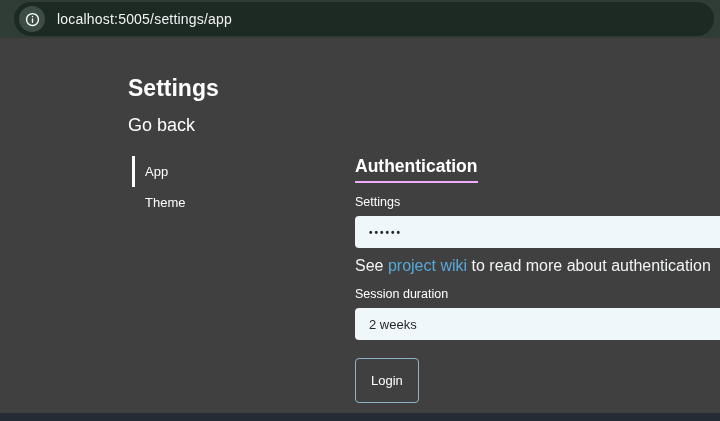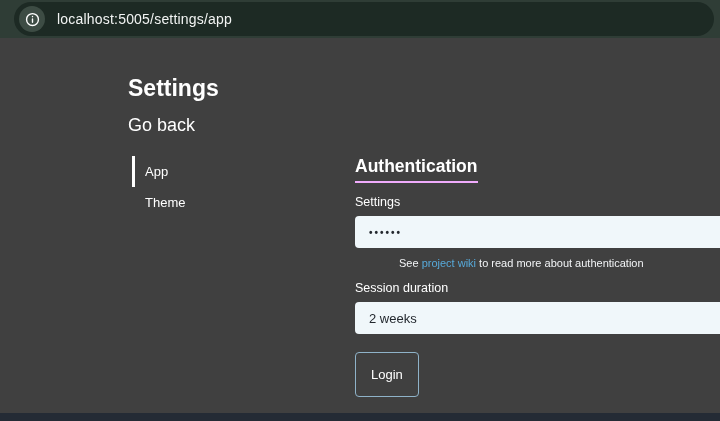--- a/index.html
+++ b/index.html
@@ -124,23 +124,22 @@
     padding-left: 14px;
     outline: none;
   }
   .password-field {
     font-size: 10px;
     letter-spacing: 2px;
     font-weight: 700;
   }
   .help-text {
     margin-top: 9px;
-    font-size: 11px;
+    font-size: 16px;
     color: #f2f4f6;
-    margin-left: 44px;
   }
   .help-text a {
     color: #57a9d9;
     text-decoration: none;
     cursor: pointer;
   }
   .session-label { }
   .login-button {
     margin-top: 18px;
     padding: 14px 15px;

